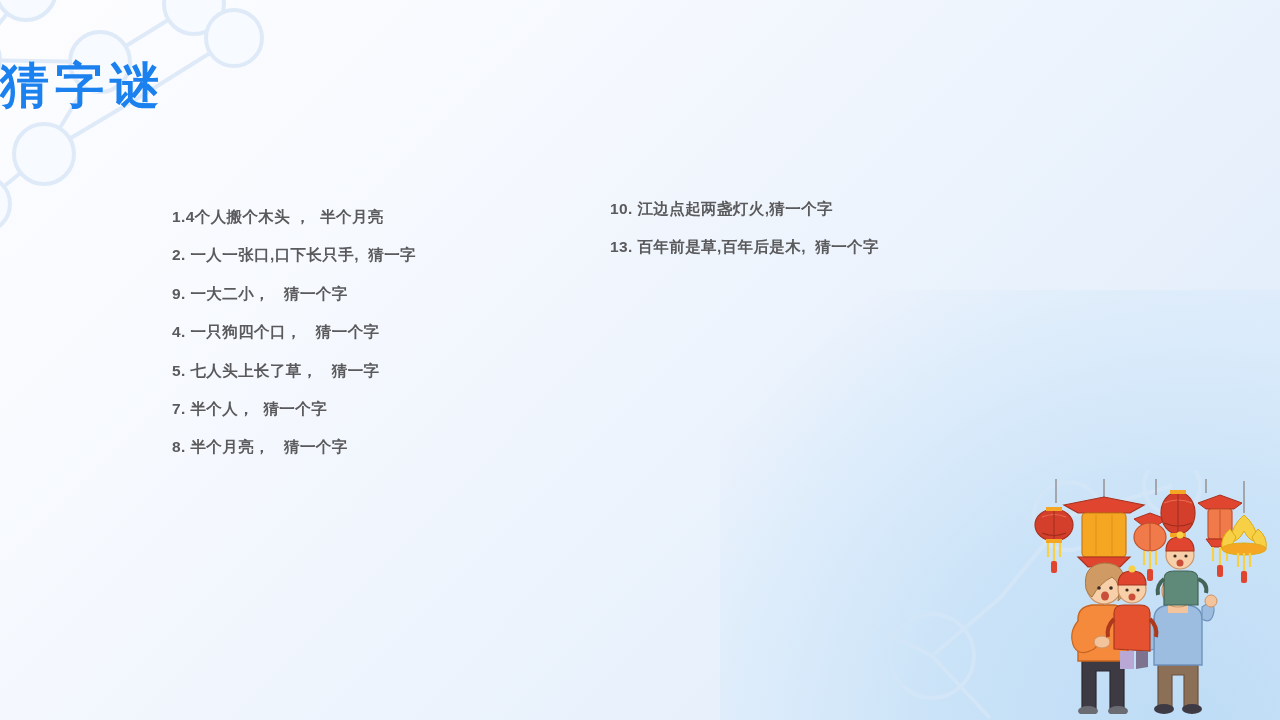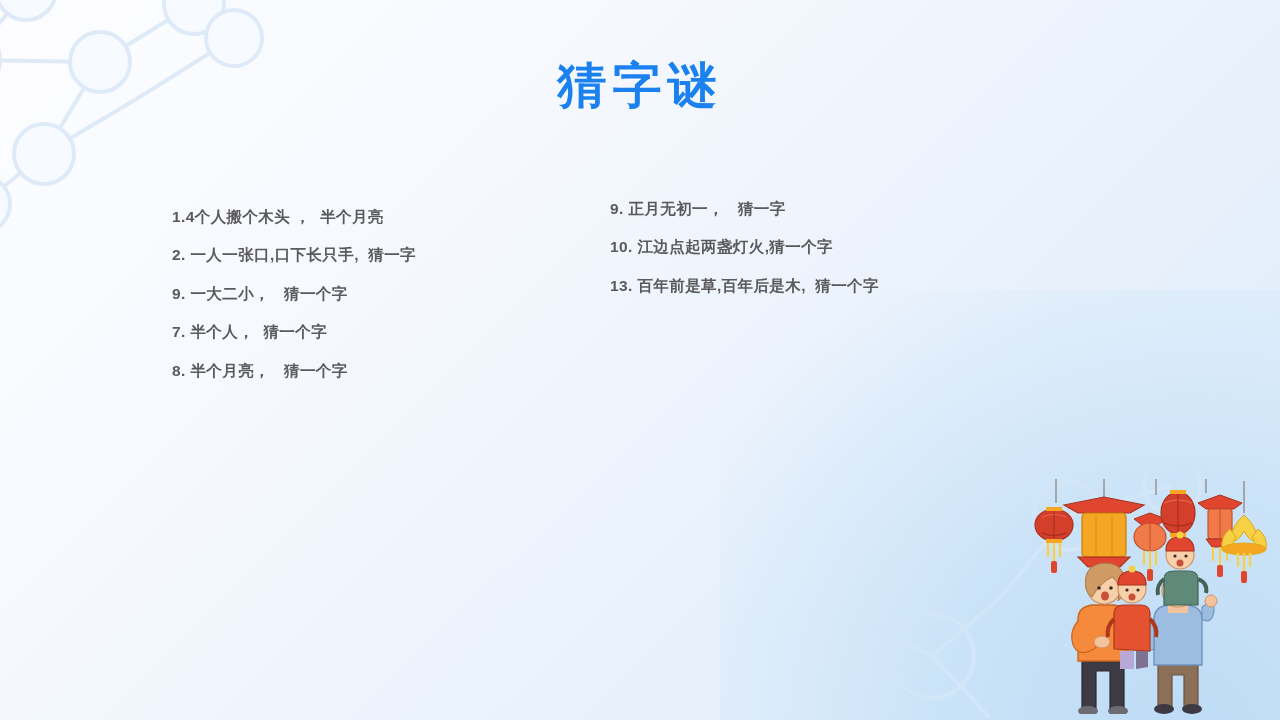--- a/index.html
+++ b/index.html
@@ -40,21 +40,20 @@
 
   .net-topleft { position: absolute; left: -52px; top: -58px; }
   .net-bottomright { position: absolute; right: 78px; bottom: -10px; }
 
   
   .title {
     position: absolute;
     top: 56px;
     left: 0;
     width: 1280px;
-    text-align: center;
     font-size: 49px;
     line-height: 1.2;
     font-weight: bold;
     letter-spacing: 6px;
     color: #1b81ef;
     text-shadow: 0 1px 0 rgba(255,255,255,0.65);
   }
 
   
   .col {
@@ -141,26 +140,27 @@
       </g>
     </svg>
   </div>
 
   <div class="title">猜字谜</div>
 
   <div class="col col-left">
     <p class="riddle">1.4个人搬个木头 ，  半个月亮</p>
     <p class="riddle">2. 一人一张口,口下长只手,  猜一字</p>
     <p class="riddle">9. 一大二小，   猜一个字</p>
+    <p class="riddle">4. 一只狗四个口，   猜一个字</p>
+    <p class="riddle">5. 七人头上长了草，   猜一字</p>
     <p class="riddle">7. 半个人，  猜一个字</p>
     <p class="riddle">8. 半个月亮，   猜一个字</p>
   </div>
 
   <div class="col col-right">
-    <p class="riddle indent">9. 正月无初一，   猜一字</p>
     <p class="riddle indent">10. 江边点起两盏灯火,猜一个字</p>
     <p class="riddle indent">13. 百年前是草,百年后是木,  猜一个字</p>
   </div>
 
   <svg class="illustration" viewBox="0 0 260 235">
 
     <g stroke="#7a6b62" stroke-width="1" fill="none">
       <line x1="48" y1="0" x2="48" y2="24"></line>
       <line x1="96" y1="0" x2="96" y2="18"></line>
       <line x1="148" y1="0" x2="148" y2="16"></line>

